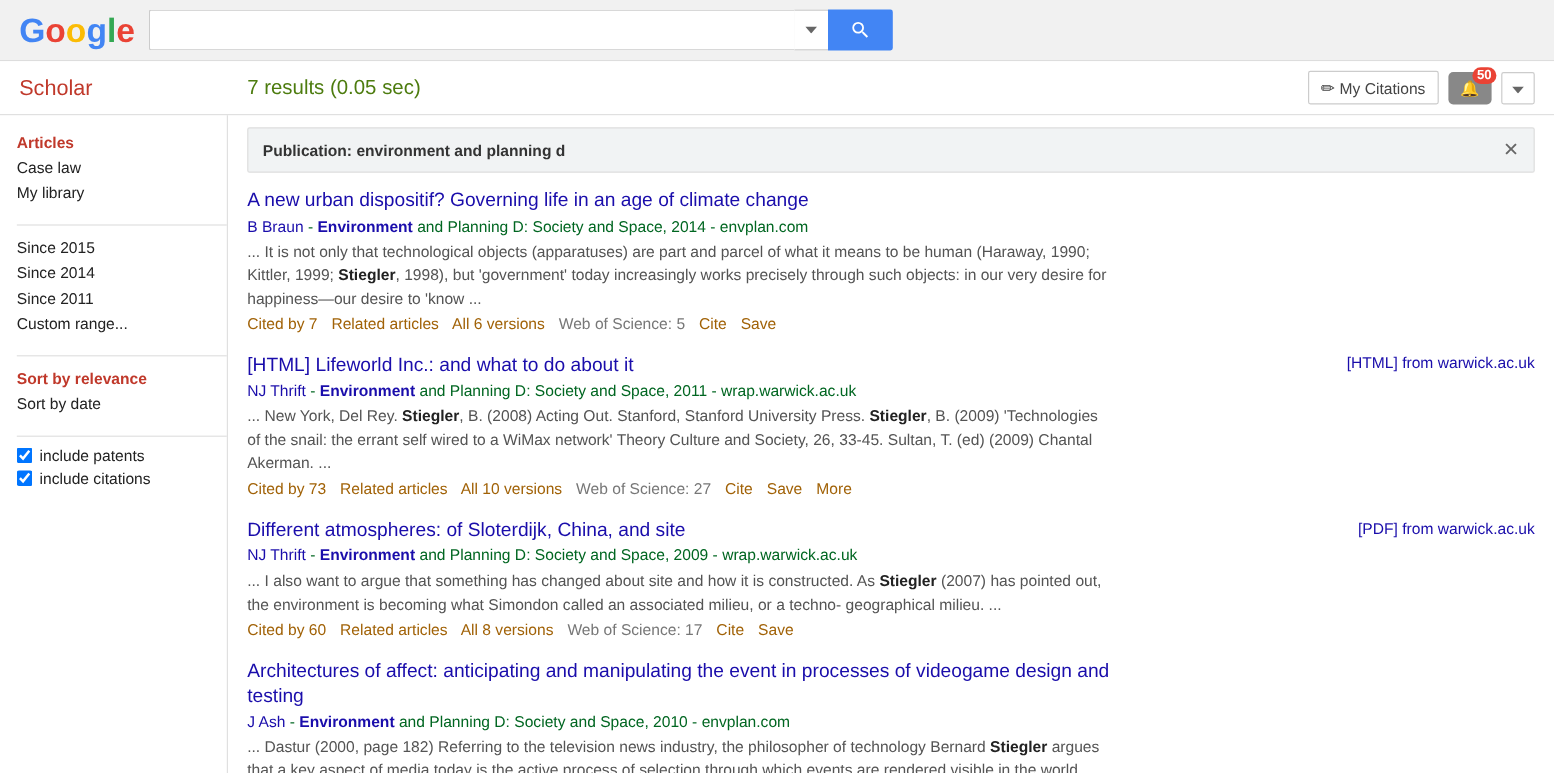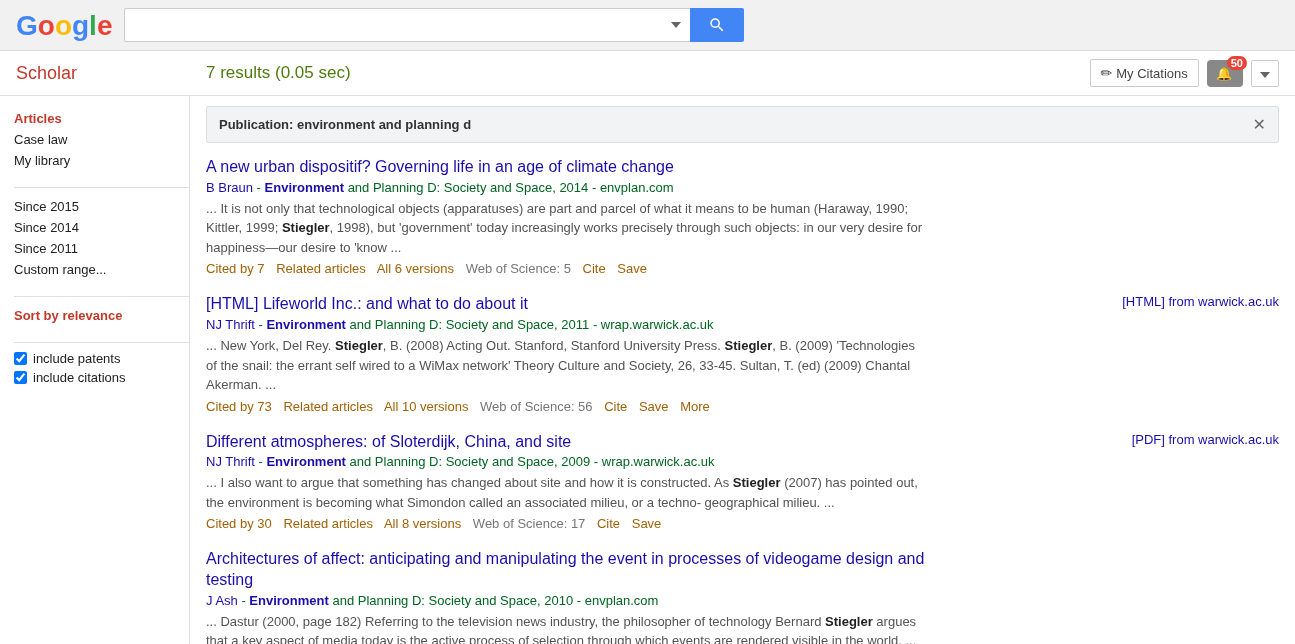--- a/index.html
+++ b/index.html
@@ -289,20 +289,21 @@
     <hr class="sidebar-divider">
     <div class="sidebar-section">
       <a class="sidebar-link">Since 2015</a>
       <a class="sidebar-link">Since 2014</a>
       <a class="sidebar-link">Since 2011</a>
       <a class="sidebar-link">Custom range...</a>
     </div>
     <hr class="sidebar-divider">
     <div class="sidebar-section">
       <a class="sidebar-link active">Sort by relevance</a>
+      <a class="sidebar-link">Sort by date</a>
     </div>
     <hr class="sidebar-divider">
     <div class="sidebar-section">
       <div class="checkbox-row">
         <input type="checkbox" id="chk-patents" checked="" style="">
         <label for="chk-patents">include patents</label>
       </div>
       <div class="checkbox-row">
         <input type="checkbox" id="chk-citations" checked="" style="">
         <label for="chk-citations">include citations</label>
@@ -353,21 +354,21 @@
           <span>and Planning D: Society and Space, 2011</span>
           - <span>wrap.warwick.ac.uk</span>
         </div>
         <div class="result-snippet">
           ... New York, Del Rey. <strong>Stiegler</strong>, B. (2008) Acting Out. Stanford, Stanford University Press. <strong>Stiegler</strong>, B. (2009) 'Technologies of the snail: the errant self wired to a WiMax network' Theory Culture and Society, 26, 33-45. Sultan, T. (ed) (2009) Chantal Akerman. ...
         </div>
         <div class="result-links">
           <a>Cited by 73</a>
           <a>Related articles</a>
           <a>All 10 versions</a>
-          <span>Web of Science: 56</span>
+          <span>Web of Science: 27</span>
           <a>Cite</a>
           <a>Save</a>
           <a>More</a>
         </div>
       </div>
       <div class="result-side">
         <a class="side-link">[HTML] from warwick.ac.uk</a>
       </div>
     </div>
 
@@ -377,21 +378,21 @@
         <div class="result-meta">
           <span class="author">NJ Thrift</span>
           - <span class="journal-highlight">Environment</span>
           <span>and Planning D: Society and Space, 2009</span>
           - <span>wrap.warwick.ac.uk</span>
         </div>
         <div class="result-snippet">
           ... I also want to argue that something has changed about site and how it is constructed. As <strong>Stiegler</strong> (2007) has pointed out, the environment is becoming what Simondon called an associated milieu, or a techno- geographical milieu. ...
         </div>
         <div class="result-links">
-          <a>Cited by 30</a>
+          <a>Cited by 60</a>
           <a>Related articles</a>
           <a>All 8 versions</a>
           <span>Web of Science: 17</span>
           <a>Cite</a>
           <a>Save</a>
         </div>
       </div>
       <div class="result-side">
         <a class="side-link">[PDF] from warwick.ac.uk</a>
       </div>

